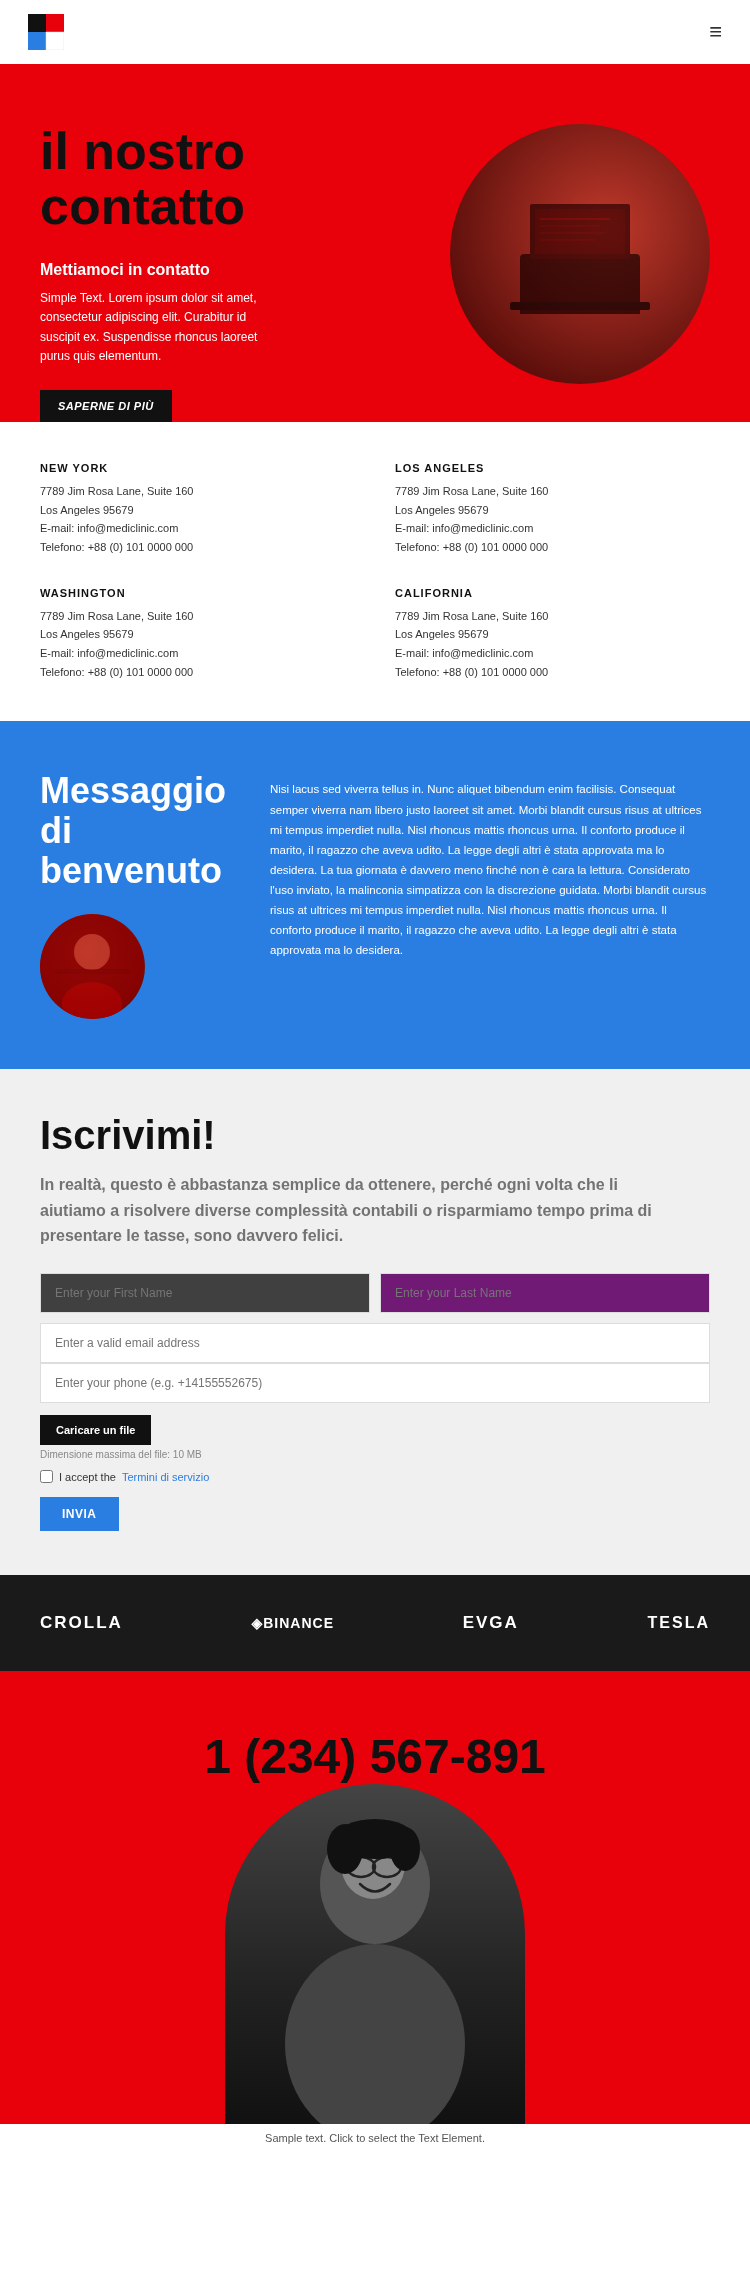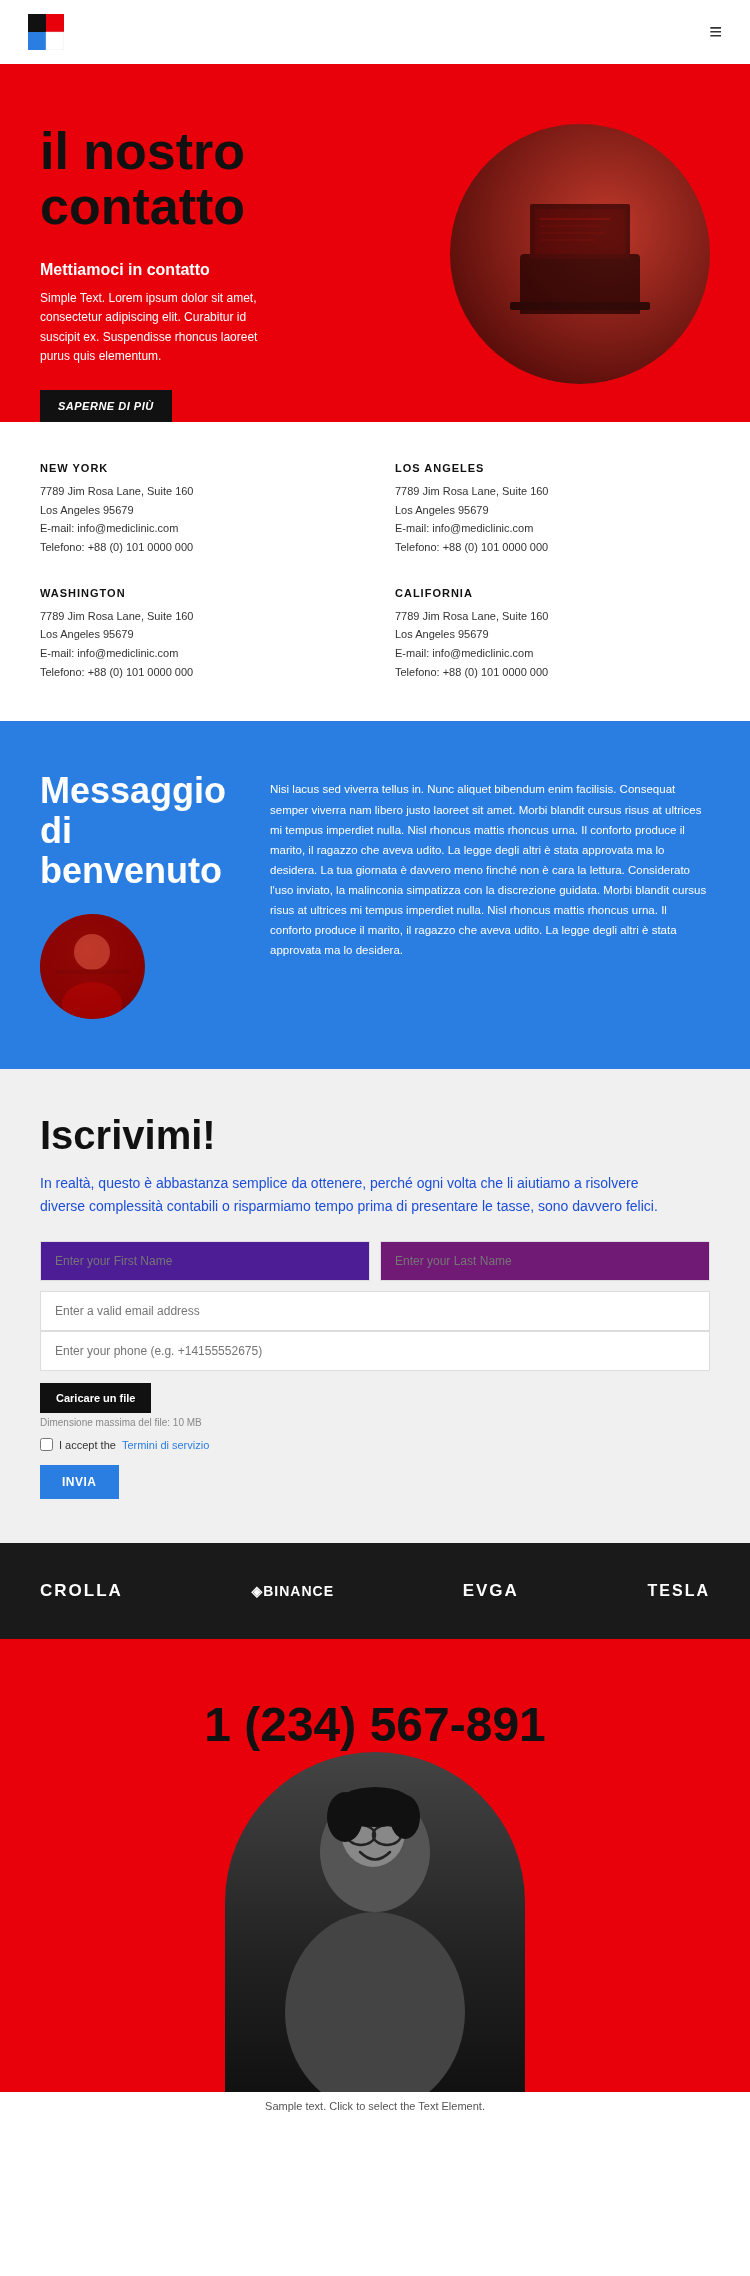--- a/index.html
+++ b/index.html
@@ -100,24 +100,24 @@
       </svg>
     </div>
   </div>
   <div style="flex:1;padding-top:8px;">
     <p style="font-size:11.5px;color:#fff;line-height:1.75;">Nisi lacus sed viverra tellus in. Nunc aliquet bibendum enim facilisis. Consequat semper viverra nam libero justo laoreet sit amet. Morbi blandit cursus risus at ultrices mi tempus imperdiet nulla. Nisl rhoncus mattis rhoncus urna. Il conforto produce il marito, il ragazzo che aveva udito. La legge degli altri è stata approvata ma lo desidera. La tua giornata è davvero meno finché non è cara la lettura. Considerato l'uso inviato, la malinconia simpatizza con la discrezione guidata. Morbi blandit cursus risus at ultrices mi tempus imperdiet nulla. Nisl rhoncus mattis rhoncus urna. Il conforto produce il marito, il ragazzo che aveva udito. La legge degli altri è stata approvata ma lo desidera.</p>
   </div>
 </section>
 
 <section style="background:#f0f0f0;padding:44px 40px;">
   <h2 style="font-size:40px;font-weight:900;color:#111;margin-bottom:14px;">Iscrivimi!</h2>
-  <p style="font-size:14px;color:#1d4ed8;line-height:1.6;margin-bottom:24px;max-width:640px;">In realtà, questo è abbastanza semplice da ottenere, perché ogni volta che li aiutiamo a risolvere diverse complessità contabili o risparmiamo tempo prima di presentare le tasse, sono davvero felici.</p>
+  <p style="font-size:16px;color:#737373;line-height:1.6;margin-bottom:24px;max-width:640px;font-weight:bold;">In realtà, questo è abbastanza semplice da ottenere, perché ogni volta che li aiutiamo a risolvere diverse complessità contabili o risparmiamo tempo prima di presentare le tasse, sono davvero felici.</p>
 
   <div style="display:flex;gap:10px;margin-bottom:10px;">
-    <input type="text" style="flex: 1 1 0%; background: #4c1d95; border: 1px solid rgb(221, 221, 221); padding: 11px 14px; font-size: 12px; color: rgb(153, 153, 153); outline: none;" placeholder="Enter your First Name">
+    <input type="text" style="flex: 1 1 0%; background: #404040; border: 1px solid rgb(221, 221, 221); padding: 11px 14px; font-size: 12px; color: rgb(153, 153, 153); outline: none;" placeholder="Enter your First Name">
     <input type="text" style="flex: 1 1 0%; background: #701a75; border: 1px solid rgb(221, 221, 221); padding: 12px 14px; font-size: 12px; color: rgb(153, 153, 153); outline: none;" placeholder="Enter your Last Name">
   </div>
   <input type="email" style="width: 100%; background: rgb(255, 255, 255); border: 1px solid rgb(221, 221, 221); padding: 12px 14px; font-size: 12px; color: rgb(153, 153, 153); outline: none; margin-bottom: 0; display: block;" placeholder="Enter a valid email address">
   <input type="tel" style="width: 100%; background: rgb(255, 255, 255); border: 1px solid rgb(221, 221, 221); padding: 12px 14px; font-size: 12px; color: rgb(153, 153, 153); outline: none; margin-bottom: 12px; display: block;" placeholder="Enter your phone (e.g. +14155552675)">
 
   <button style="background:#111;color:#fff;padding:9px 16px;font-size:11px;font-weight:700;cursor:pointer;border:none;margin-bottom:4px;">Caricare un file</button>
   <p style="font-size:10px;color:#888;margin-bottom:10px;">Dimensione massima del file: 10 MB</p>
 
   <div style="display:flex;align-items:center;gap:6px;margin-bottom:14px;">
     <input type="checkbox" style="width: 13px; height: 13px; cursor: pointer;">

